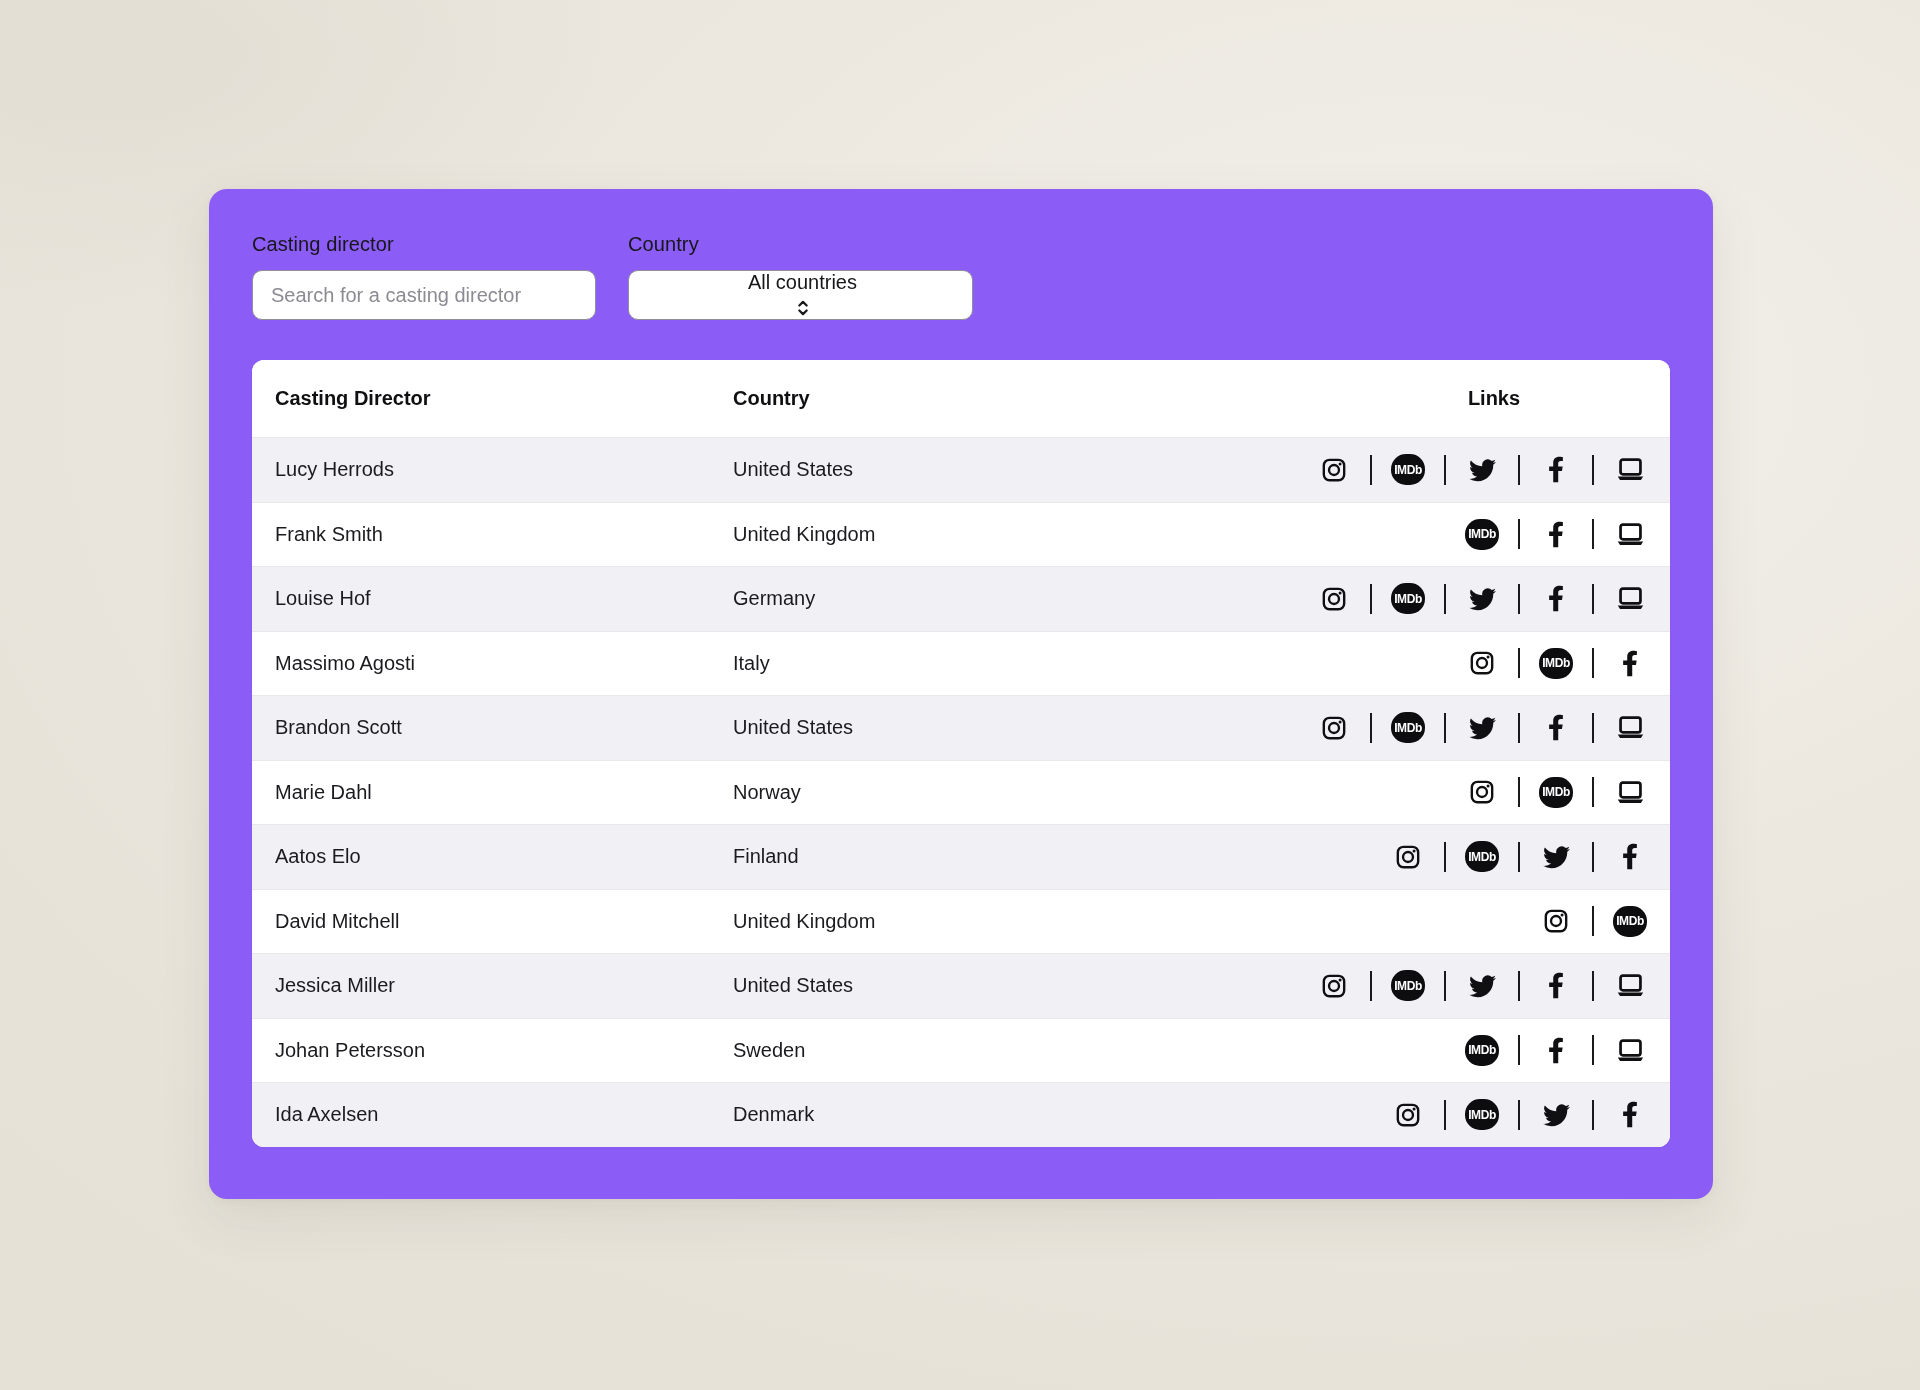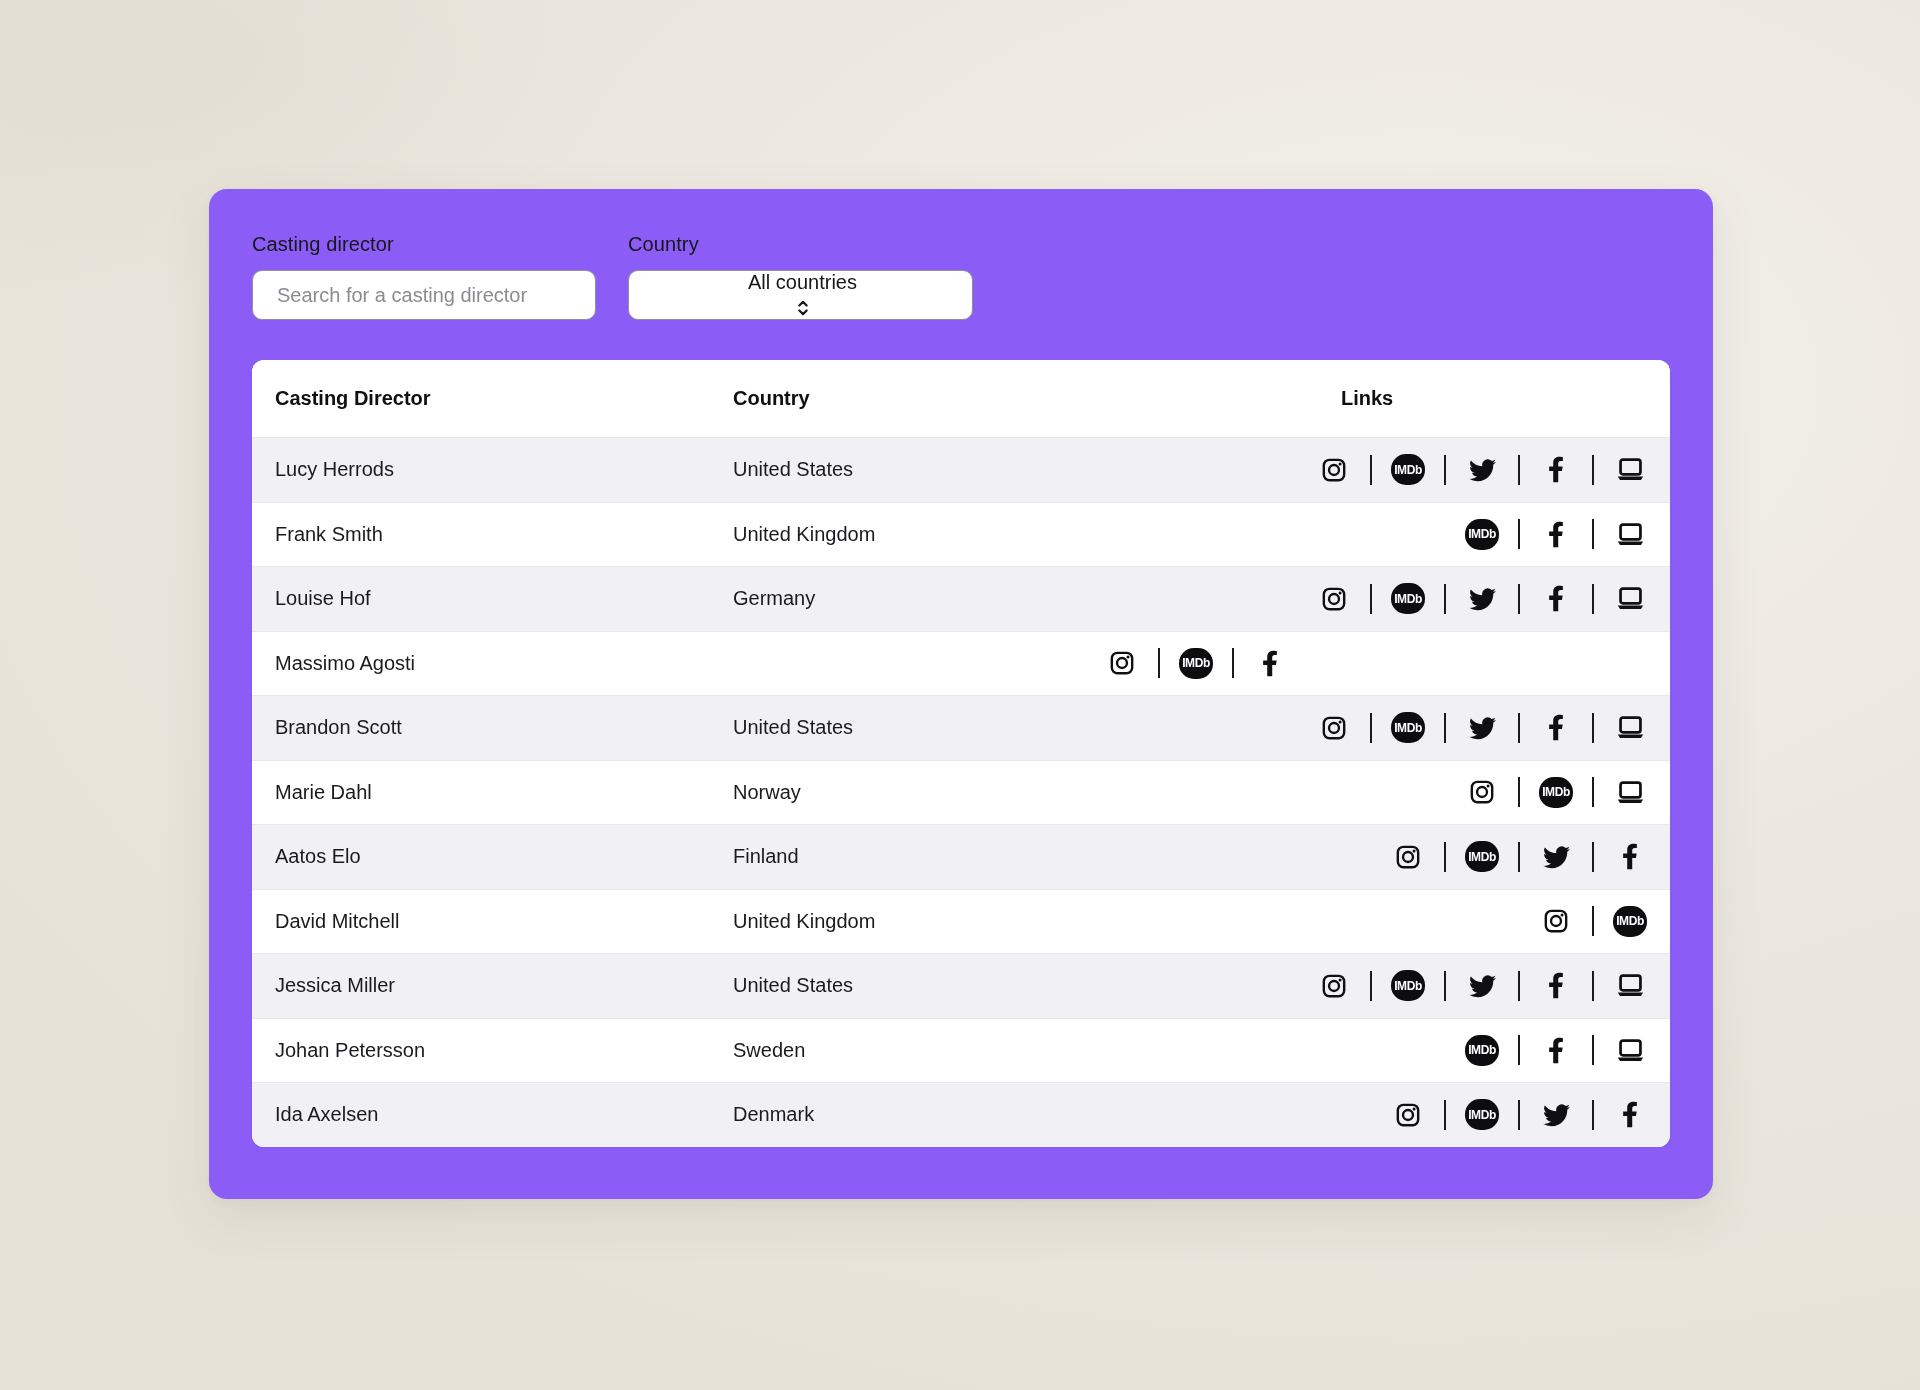--- a/index.html
+++ b/index.html
@@ -34,21 +34,21 @@
     font-size: 20px;
     color: #17171a;
     margin-bottom: 14px;
     letter-spacing: 0.1px;
   }
   .search-input {
     width: 344px; height: 50px;
     border: 1.5px solid #8f8f97;
     border-radius: 10px;
     background: #ffffff;
-    padding: 0 24px;
+    padding: 0 18px;
     font-family: "Liberation Sans", sans-serif;
     font-size: 20px;
     color: #17171a;
     outline: none;
   }
   .search-input::placeholder { color: #8b8b93; }
   .select {
     width: 345px; height: 50px;
     border: 1.5px solid #8f8f97;
     border-radius: 10px;
@@ -78,21 +78,21 @@
     display: grid;
     grid-template-columns: 458px 1fr 360px;
     align-items: center;
     height: 77px;
     padding: 0 23px;
     font-weight: bold;
     font-size: 20px;
     color: #101013;
     background: #ffffff;
   }
-  .thead .links-h { text-align: left; padding-left: 54px; }
+  .thead .links-h { text-align: center; padding-left: 54px; }
 
   .row {
     display: grid;
     grid-template-columns: 458px 1fr 360px;
     align-items: center;
     height: 64.5px;
     padding: 12px 23px;
     font-size: 20px;
     color: #1b1b1f;
     background: #ffffff;
@@ -249,20 +249,21 @@
             <span class="slot">
               <svg viewBox="0 0 24 24" width="31" height="31" fill="none">
                 <rect x="4.3" y="4.3" width="15.4" height="11.4" rx="1.8" stroke="currentColor" stroke-width="2.1"></rect>
                 <path d="M2.2 17.4h19.6l-1.7 2.7H3.9z" fill="currentColor"></path>
               </svg>
             </span>
           </div>
         </div>
         <div class="row">
           <div>Massimo Agosti</div>
+          <div>Italy</div>
           <div class="links">
             <span class="slot">
               <svg viewBox="0 0 24 24" width="26" height="26" fill="none">
                 <rect x="2.6" y="2.6" width="18.8" height="18.8" rx="5.2" stroke="currentColor" stroke-width="2.2"></rect>
                 <circle cx="12" cy="12" r="4.6" stroke="currentColor" stroke-width="2.2"></circle>
                 <circle cx="17.6" cy="6.4" r="1.4" fill="currentColor"></circle>
               </svg>
             </span>
             <span class="sep"></span>
             <span class="slot">

